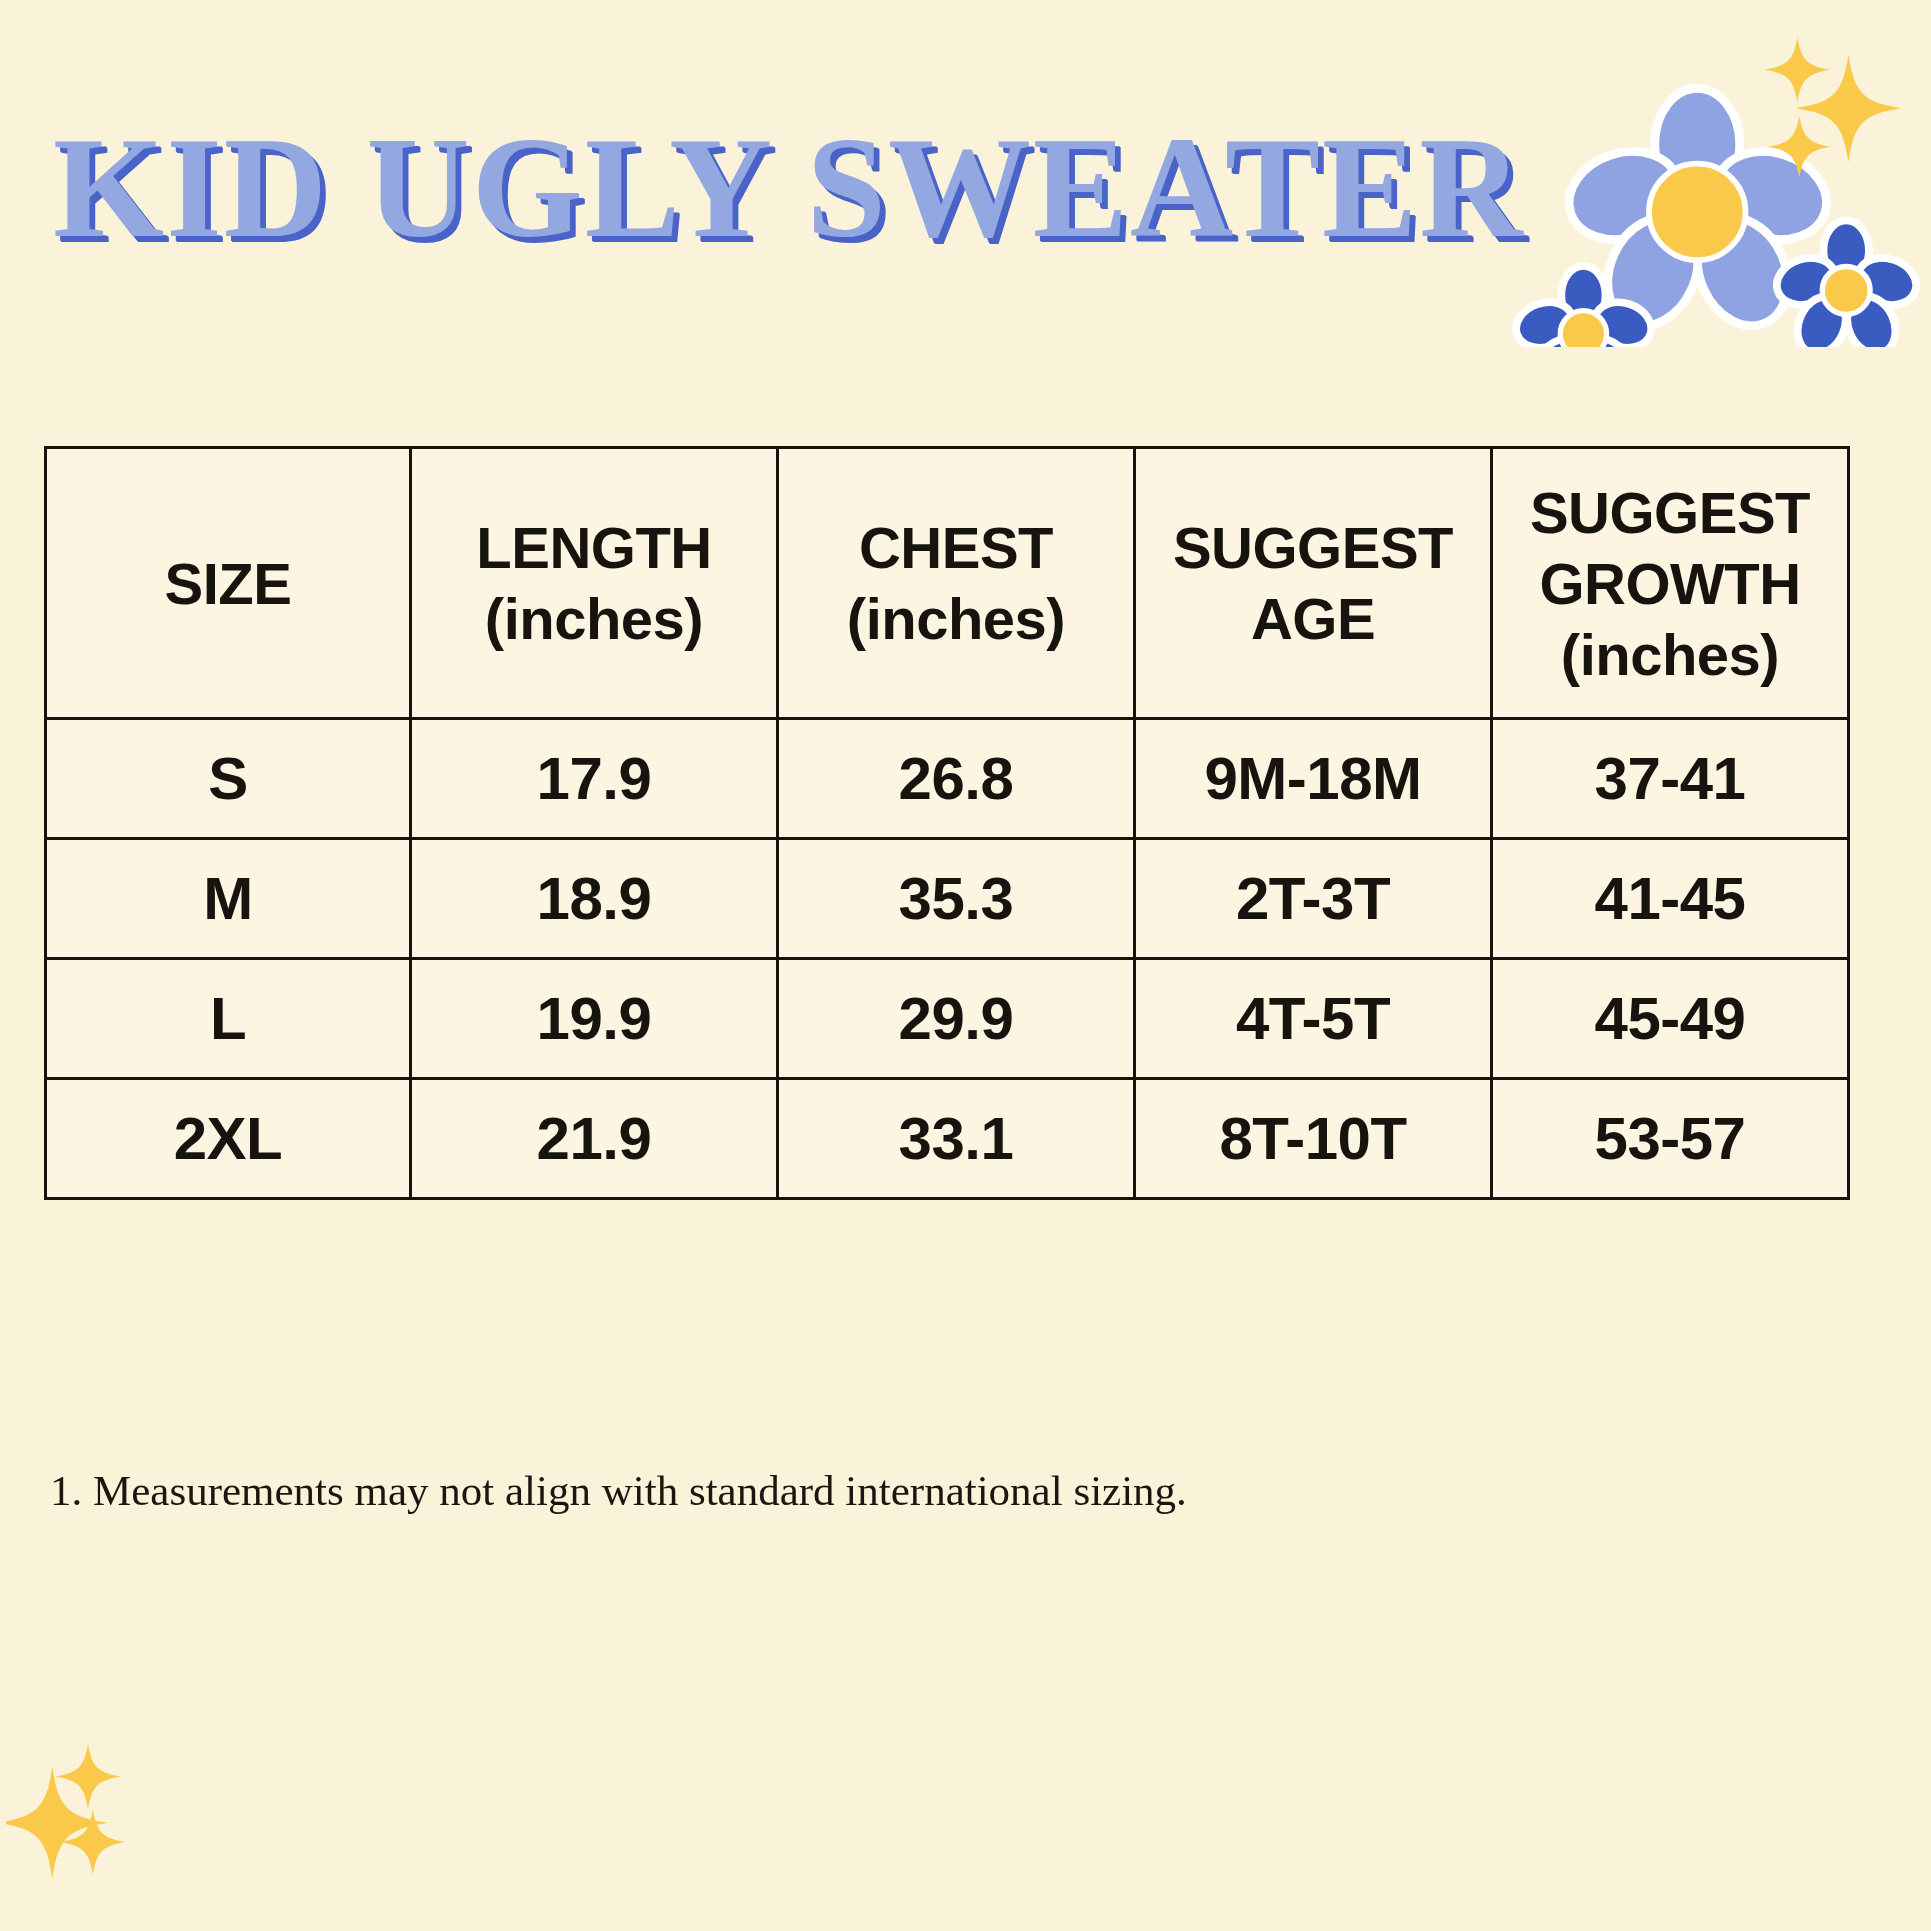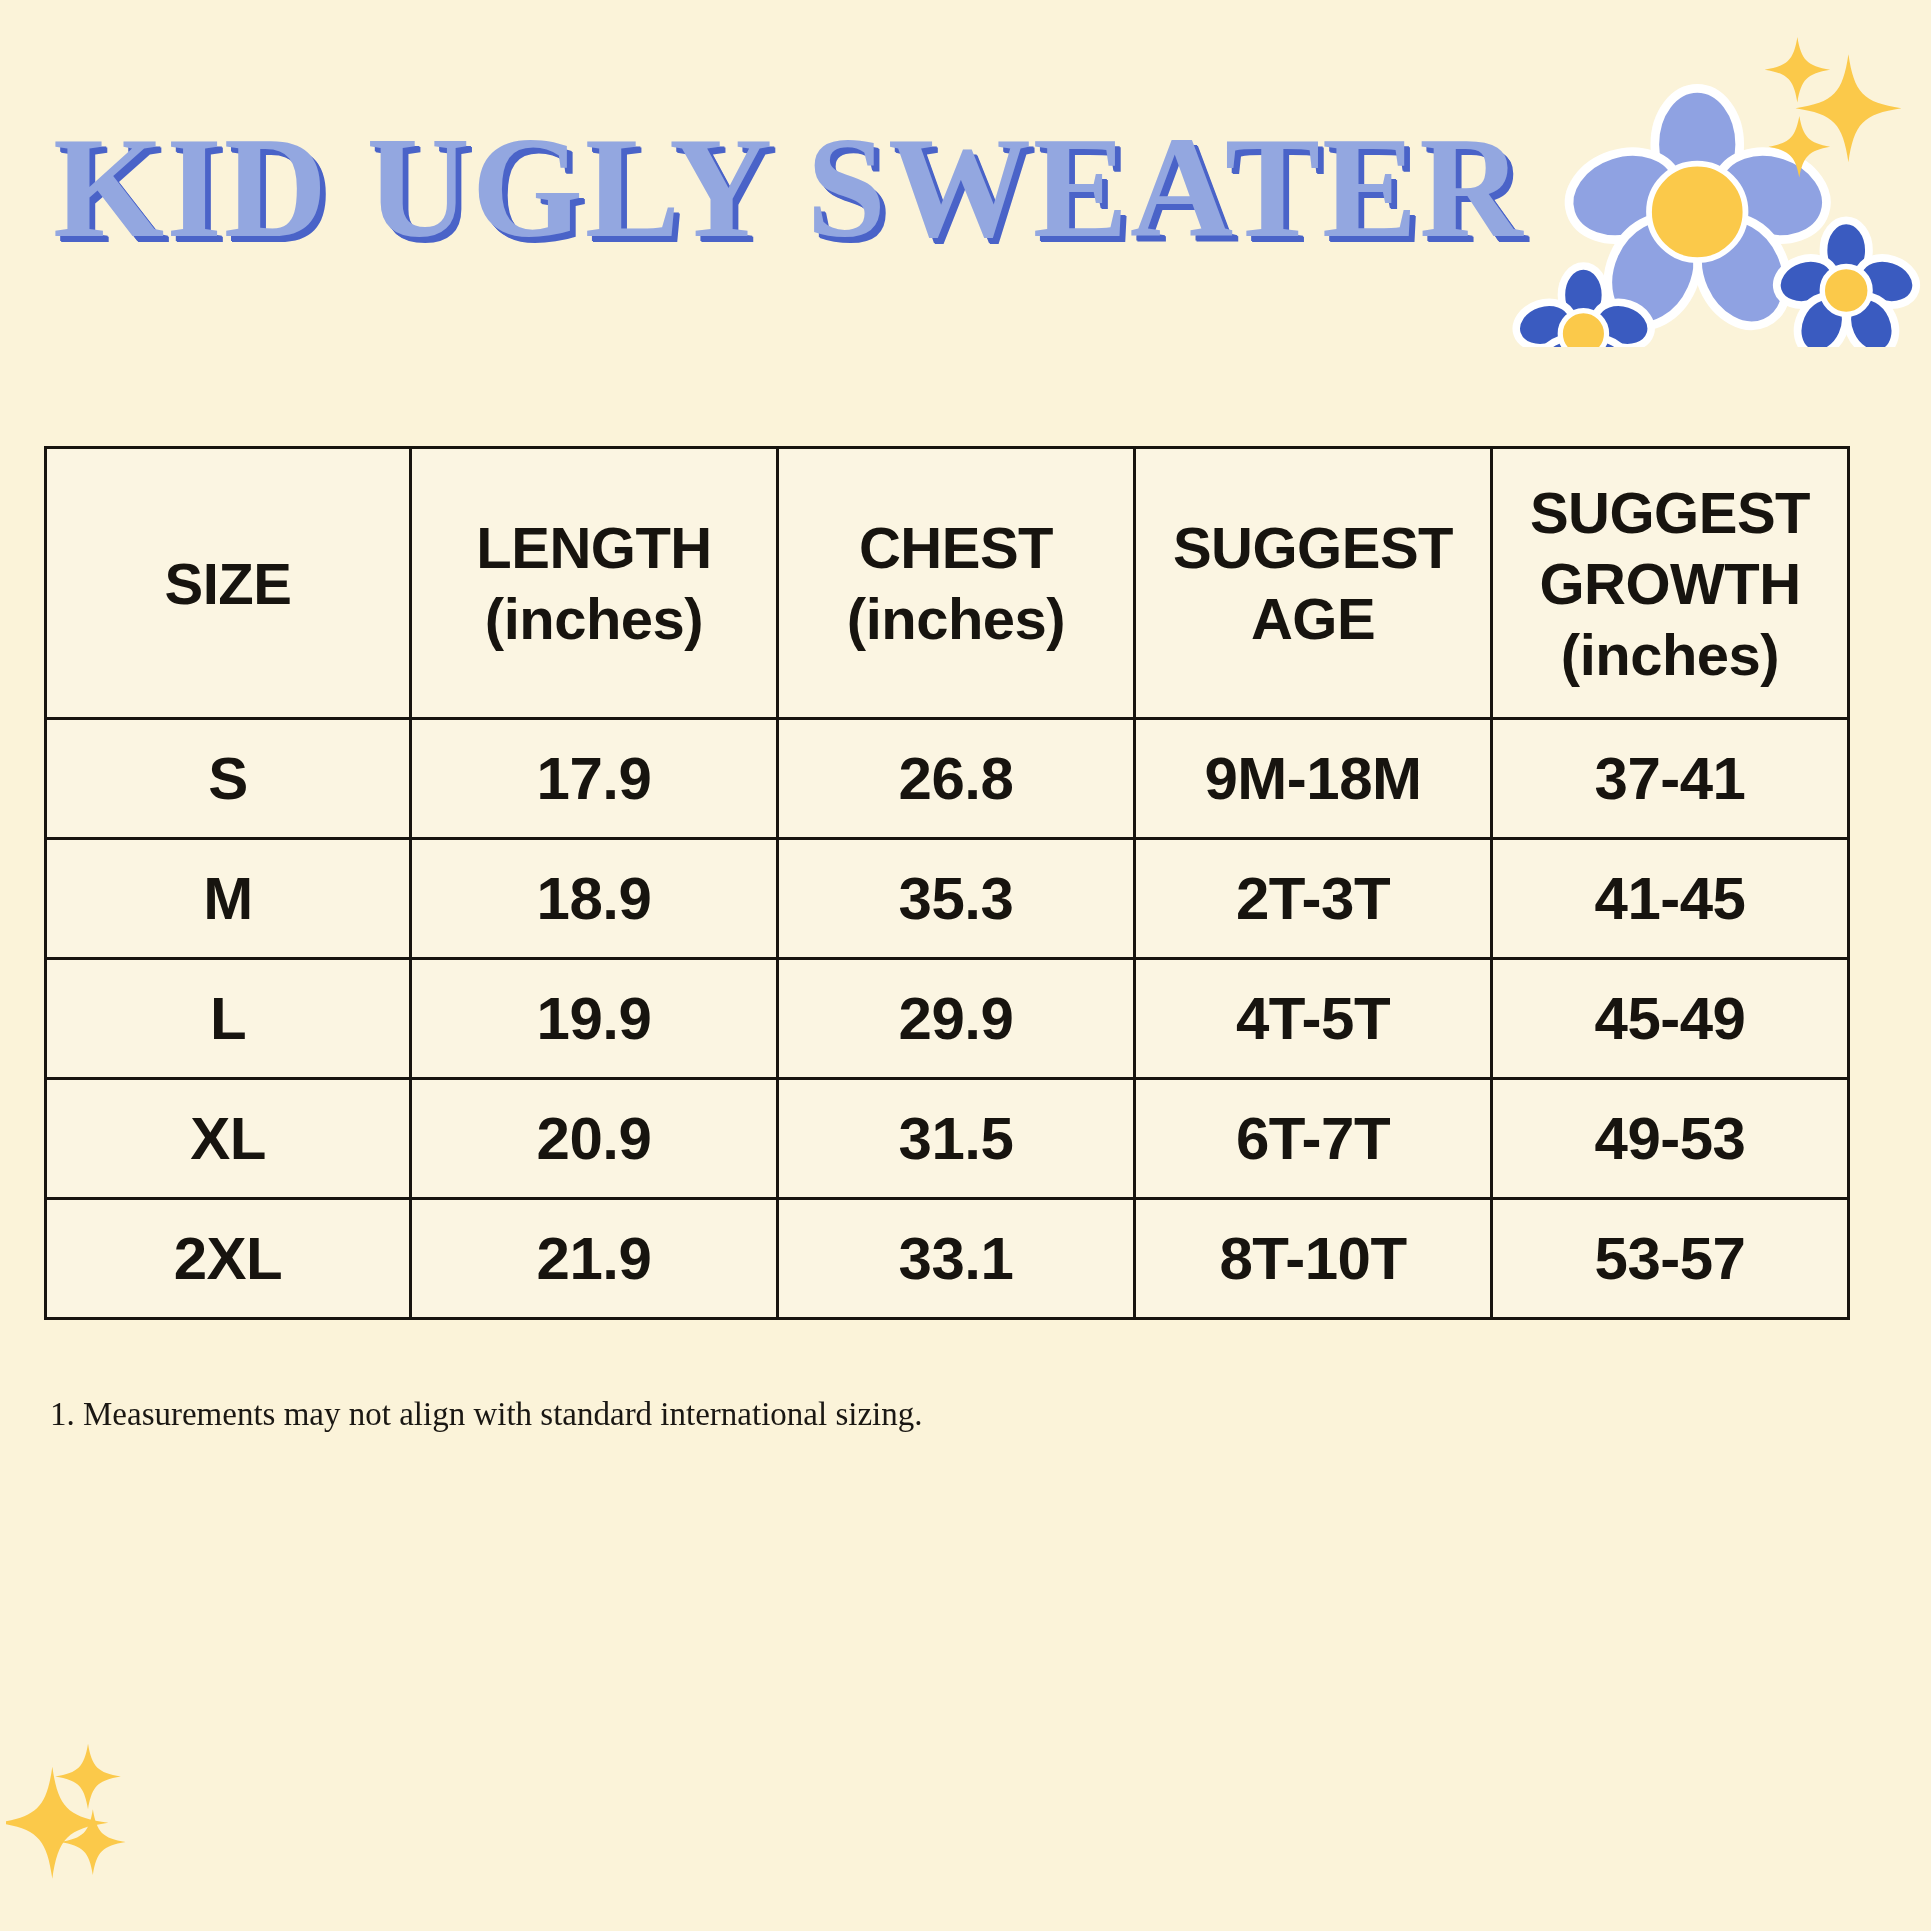--- a/index.html
+++ b/index.html
@@ -87,24 +87,24 @@
   .col-chest  { width: 357px; }
   .col-age    { width: 357px; }
   .col-growth { width: 357px; }
 
   .hdr-line { display: block; }
 
   
   .notes {
     position: absolute;
     left: 50px;
-    top: 1383px;
+    top: 1460px;
     width: 1834px;
     font-family: "Liberation Serif", "DejaVu Serif", serif;
-    font-size: 33px;
+    font-size: 43px;
     line-height: 62px;
     color: #1a1713;
   }
   .note {
     margin: 0 0 11.6px 0;
     white-space: pre-wrap;
   }
 </style>
 </head>
 <body>
@@ -205,27 +205,20 @@
         <td>41-45</td>
       </tr>
       <tr>
         <td>L</td>
         <td>19.9</td>
         <td>29.9</td>
         <td>4T-5T</td>
         <td>45-49</td>
       </tr>
       <tr>
-        <td>XL</td>
-        <td>20.9</td>
-        <td>31.5</td>
-        <td>6T-7T</td>
-        <td>49-53</td>
-      </tr>
-      <tr>
         <td>2XL</td>
         <td>21.9</td>
         <td>33.1</td>
         <td>8T-10T</td>
         <td>53-57</td>
       </tr>
     </tbody>
   </table>
 
   <div class="notes">

